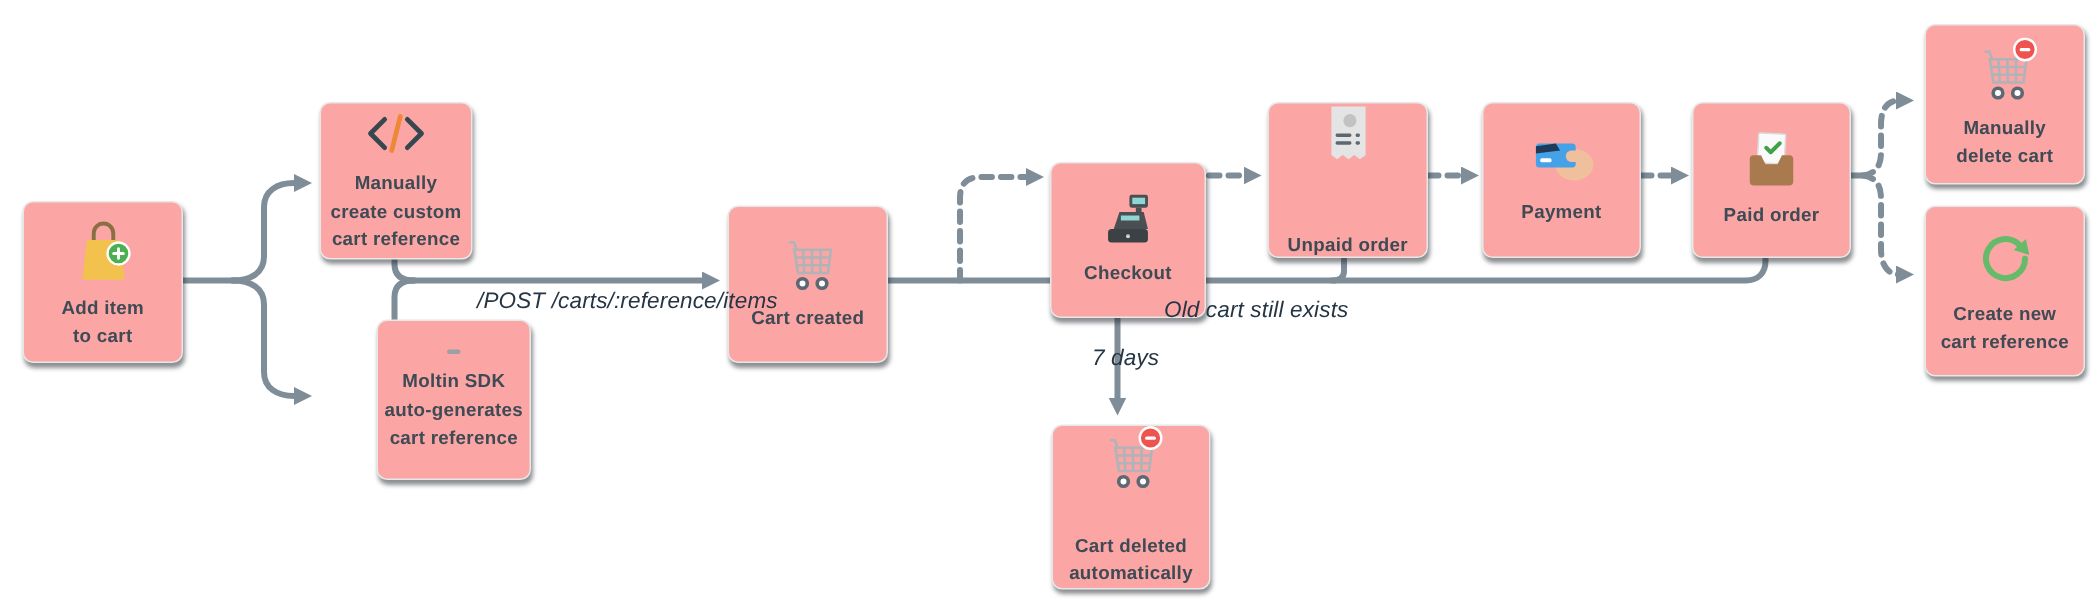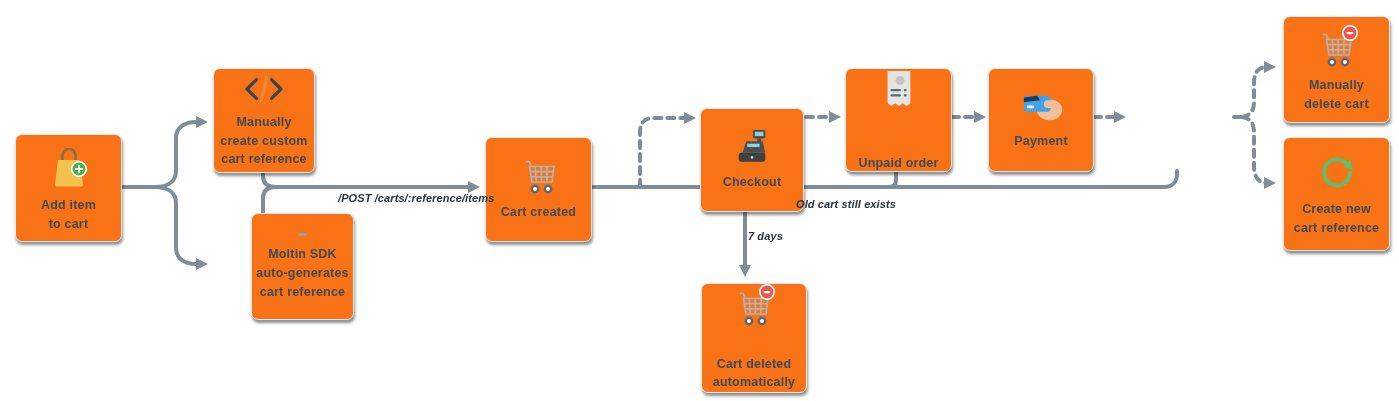--- a/index.html
+++ b/index.html
@@ -2,29 +2,29 @@
 <html><head>
 <meta charset="utf-8">
 <style>
   html,body{margin:0;padding:0;background:#fff;}
   .canvas{position:relative;width:1399px;height:401px;background:#fff;overflow:hidden;
           font-family:"Liberation Sans",sans-serif;}
   svg.edges{position:absolute;left:0;top:0;z-index:1;}
   .edge-solid{fill:none;stroke:#7e8d98;stroke-width:4;stroke-linecap:round;stroke-linejoin:round;}
   .edge-dashed{fill:none;stroke:#7e8d98;stroke-width:4;stroke-linecap:round;stroke-linejoin:round;
                stroke-dasharray:7 6;}
-  .node{position:absolute;z-index:2;background:#f97316;border:1px solid #e7e7e7;border-radius:7px;
+  .node{position:absolute;z-index:2;background:#fca5a5;border:1px solid #e7e7e7;border-radius:7px;
         box-shadow:1px 3px 3px rgba(28,33,40,.5);
         display:flex;flex-direction:column;align-items:center;justify-content:center;gap:7px;}
   .node .label{font-size:12.5px;font-weight:600;line-height:1.5;letter-spacing:.2px;
                color:#3e4a54;text-align:center;white-space:pre-line;}
   .icon{display:flex;align-items:center;justify-content:center;}
   .dash-icon{width:9px;height:3px;border-radius:2px;background:#9aa0a6;margin:2px 0;}
-  .edge-label{position:absolute;z-index:3;font-style:italic;font-weight:700;font-size:11px;
-              color:#263544;white-space:nowrap;letter-spacing:.1px;margin-left:20px;}
+  .edge-label{position:absolute;z-index:3;font-style:italic;font-weight:400;font-size:15px;
+              color:#263544;white-space:nowrap;letter-spacing:.1px;}
   
   .n0{left:15px;  top:134px; width:105px; height:106px;}
   .n1{left:213px; top:68px;  width:100px; height:103px;}
   .n2{left:212px; top:213px; width:101px; height:105px;margin-left:39px;}
   .n3{left:485px; top:137px; width:105px; height:103px;}
   .n4{left:700px; top:68px;  width:102px; height:102px;margin-top:40px;}
   .n5{left:845px; top:68px;  width:105px; height:102px;gap:44px;}
   .n6{left:988px; top:68px;  width:104px; height:102px;}
   .n7{left:1128px;top:68px;  width:104px; height:102px;}
   .n8{left:1283px;top:16px;  width:105px; height:105px;}
@@ -151,20 +151,32 @@
         <ellipse cx="33" cy="22" rx="13.5" ry="11" fill="#f0c09c"></ellipse>
         <rect x="6" y="7" width="28" height="17" rx="2.5" fill="#45a2e8"></rect>
         <path d="M6 9 L20 7 L23 12 L6 14 Z" fill="#203b57"></path>
         <rect x="9" y="17.5" width="8" height="2.8" rx="1.2" fill="#fff"></rect>
         <rect x="27" y="12" width="14" height="8" rx="4" fill="#f0c09c"></rect>
       </svg>
     </span>
     <div class="label">Payment</div>
   </div>
 
+  <div class="node n7">
+    <span class="icon">
+      <svg width="44" height="40" viewBox="0 0 44 40">
+        <g transform="rotate(3 22 12)">
+          <rect x="13" y="2" width="18" height="20" rx="1" fill="#fafafa" stroke="#dcdcdc"></rect>
+        </g>
+        <path d="M18.5 11.5 l3 3 6 -6" stroke="#43a047" stroke-width="2.6" fill="none" stroke-linecap="round" stroke-linejoin="round"></path>
+        <path d="M7.5 19 C7.5 17.5 8.5 16.5 10 16.5 H15 L18 22.5 H26 L29 16.5 H34 C35.5 16.5 36.5 17.5 36.5 19 V34 C36.5 35.7 35.5 36.7 33.8 36.7 H10.2 C8.5 36.7 7.5 35.7 7.5 34 Z" fill="#a97a4e"></path>
+      </svg>
+    </span>
+    <div class="label">Paid order</div>
+  </div>
 
   <div class="node n8">
     <span class="icon">
       <svg width="46" height="44" viewBox="0 0 46 44">
         <g transform="translate(0,6)">
           <g fill="none" stroke="#b0b3b7" stroke-width="1.7">
             <path d="M9 3.5 h3.2 l2 5"></path>
             <path d="M12.5 8.5 H37 L35 24 H15 Z"></path>
             <path d="M13.2 13.6 H36.4 M13.9 18.8 H35.7"></path>
             <path d="M18.3 8.5 L19.2 24 M24.2 8.5 L24.5 24 M30.1 8.5 L29.9 24"></path>

